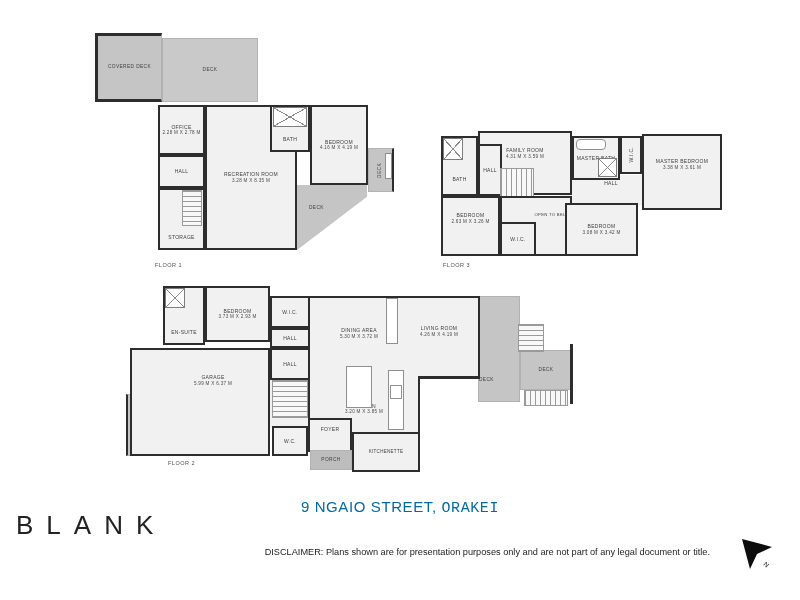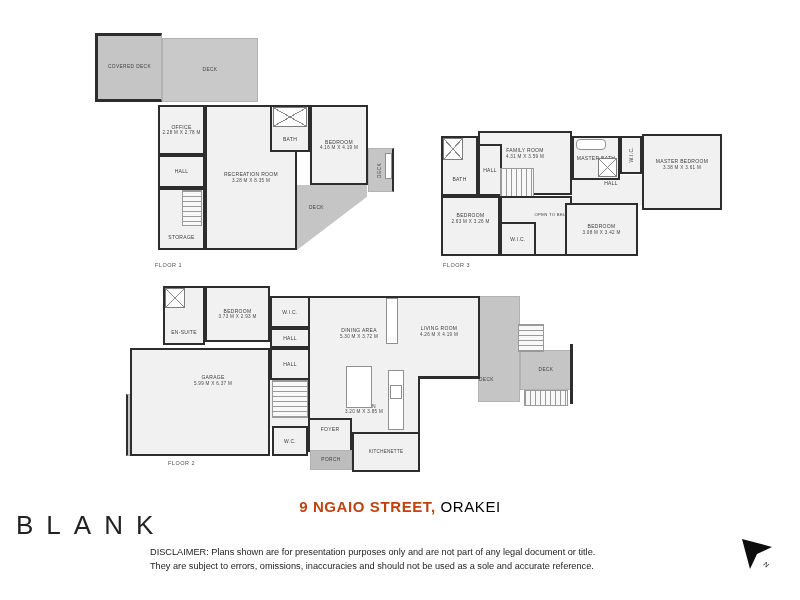--- a/index.html
+++ b/index.html
@@ -24,27 +24,27 @@
             background:repeating-linear-gradient(180deg,#9a9a9a 0 1px,#f8f8f8 1px 5px);}
   .stairs-v{position:absolute;box-sizing:border-box;border:1px solid #9a9a9a;
             background:repeating-linear-gradient(90deg,#9a9a9a 0 1px,#f8f8f8 1px 5px);}
   .xbox{position:absolute;box-sizing:border-box;border:1px solid #7d7d7d;background:
      linear-gradient(to top right,transparent calc(50% - 0.5px),#8a8a8a calc(50% - 0.5px) calc(50% + 0.5px),transparent calc(50% + 0.5px)),
      linear-gradient(to bottom right,transparent calc(50% - 0.5px),#8a8a8a calc(50% - 0.5px) calc(50% + 0.5px),transparent calc(50% + 0.5px)),#ffffff;}
   .fixture{position:absolute;box-sizing:border-box;border:1px solid #8f8f8f;background:#ffffff;}
   .tub{border-radius:4px;}
   
   .title{position:absolute;left:0;top:498px;width:800px;text-align:center;font-size:15px;letter-spacing:0.6px;}
-  .title .addr{font-weight:bold;color:#c2410c;}
-  .title .suburb{font-weight:normal;color:#000000;}
+  .title .addr{font-weight:normal;color:#0369a1;}
+  .title .suburb{font-weight:normal;color:#0369a1;font-family:Liberation Mono, monospace;}
   
   .logo{position:absolute;left:16px;top:512px;color:#222222;}
   .logo .l1{font-size:26px;line-height:27px;letter-spacing:13px;font-weight:400;}
   .logo .l2{font-size:21px;line-height:22px;letter-spacing:9px;font-weight:400;margin-top:2px;}
-  .disclaimer{position:absolute;left:150px;top:546px;width:560px;text-align:left;
+  .disclaimer{position:absolute;left:150px;top:546px;width:560px;text-align:right;
               font-size:9.2px;line-height:13.5px;color:#1c1c1c;}
   .north{position:absolute;left:737px;top:534px;width:44px;height:46px;}
   .north .n{position:absolute;left:27px;top:27px;font-size:6.5px;color:#111;transform:rotate(42deg);}
 </style>
 </head>
 <body>
 
 <div class="page">
 
   <div>
@@ -252,21 +252,20 @@
     <span> </span>
     <span class="suburb">ORAKEI</span>
   </div>
 
   <div class="logo">
     <div class="l1">BLANK</div>
   </div>
 
   <div class="disclaimer">
     <div>DISCLAIMER: Plans shown are for presentation purposes only and are not part of any legal document or title.</div>
-    <div>They are subject to errors, omissions, inaccuracies and should not be used as a sole and accurate reference.</div>
   </div>
 
   <div class="north">
     <svg width="44" height="46" viewBox="0 0 44 46">
       <polygon points="5,5 35,13 20,20 13,35" fill="#0d0d0d"></polygon>
     </svg>
     <span class="n">N</span>
   </div>
 
 </div>

